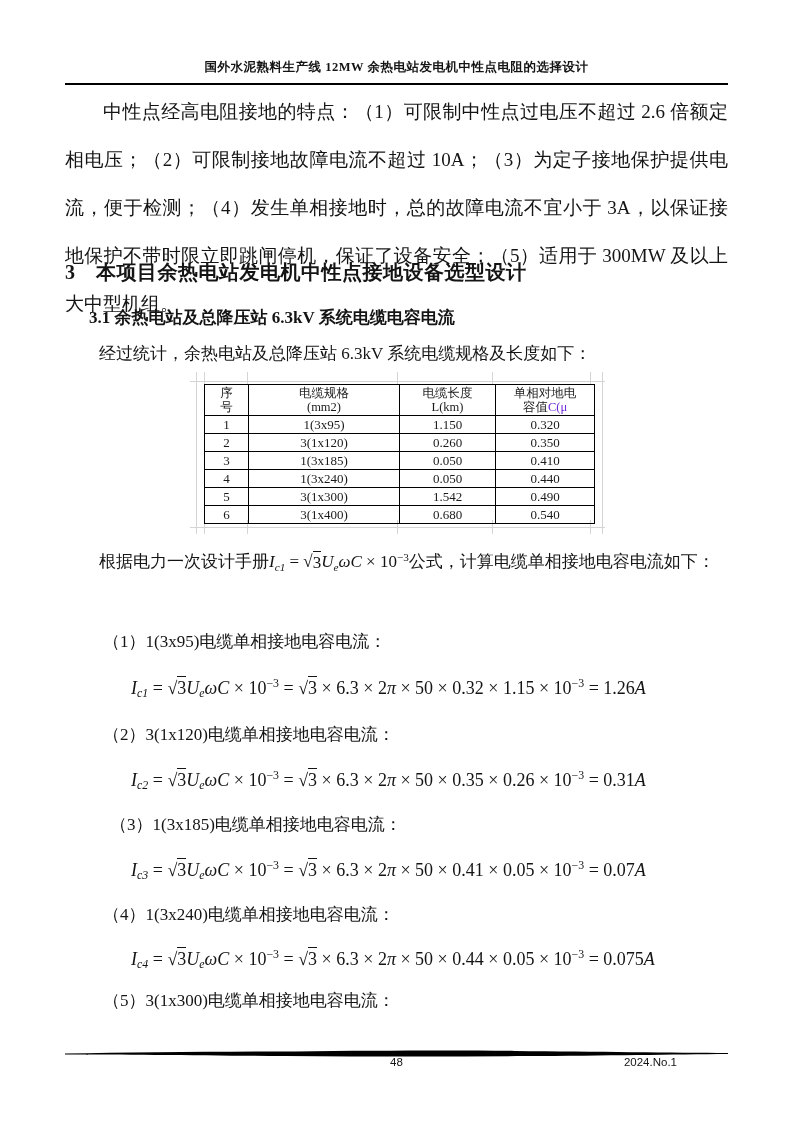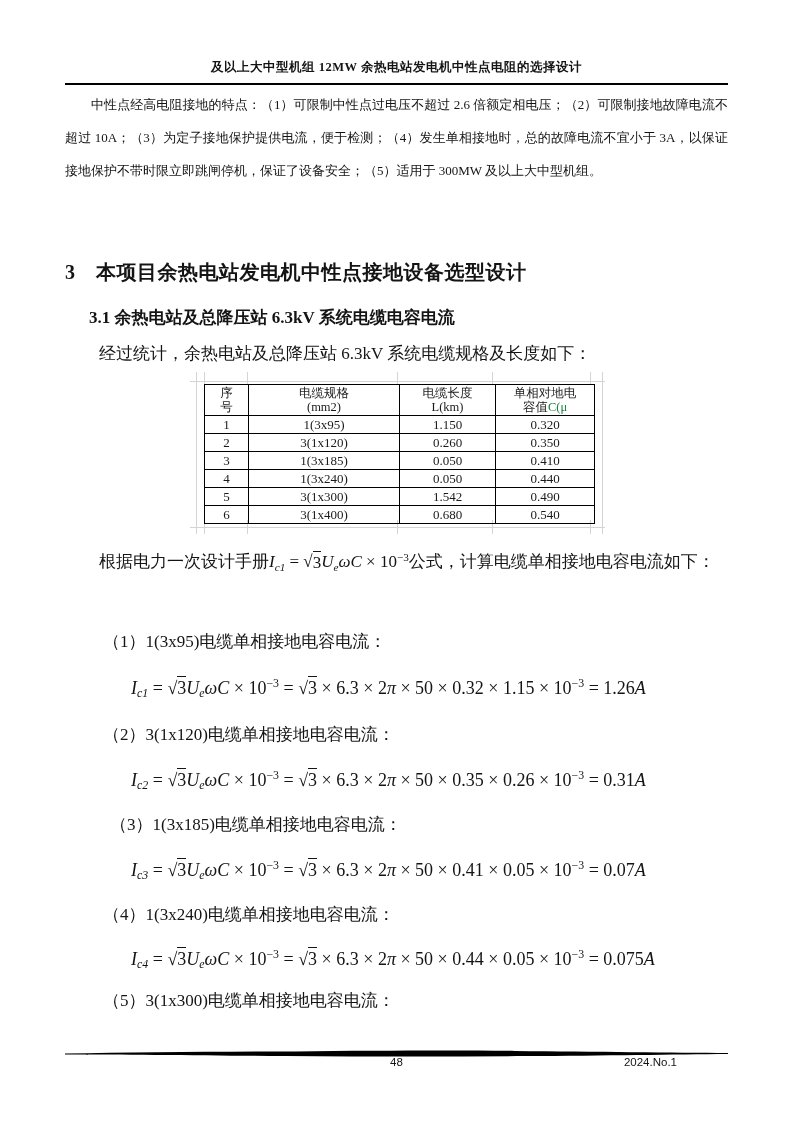--- a/index.html
+++ b/index.html
@@ -6,21 +6,21 @@
   .page{
     position:relative;width:793px;height:1122px;margin:0 auto;background:#ffffff;
     font-family:"Liberation Serif","DejaVu Serif",serif;color:#141414;overflow:hidden;
   }
   .content{position:absolute;left:65px;top:0;width:663px;height:100%;}
   .abs{position:absolute;}
 
   .doc-header{top:59px;left:0;width:100%;text-align:center;font-size:12.5px;font-weight:700;letter-spacing:0.5px;}
   .header-rule{top:83px;left:0;width:100%;height:2px;background:#000;}
 
-  .p1{top:88px;left:0;width:100%;font-size:13px;line-height:33px;text-align:justify;text-indent:2em;}
+  .p1{top:88px;left:0;width:100%;font-size:19px;line-height:48px;text-align:justify;text-indent:2em;}
   .h-main{top:259px;left:0;width:100%;font-size:20px;font-weight:700;letter-spacing:0.5px;}
   .h-sub{top:306px;left:0;width:100%;font-size:17px;font-weight:700;margin-left:24px;}
   .p2{top:342px;left:0;width:100%;font-size:17px;text-indent:2em;}
 
   
   .table-zone{top:372px;left:125px;width:415px;height:162px;}
   .fg{position:absolute;background:#d4d4d4;}
   table.cable{
     position:absolute;left:14px;top:12px;width:386px;border-collapse:collapse;
     font-size:13px;text-align:center;table-layout:fixed;color:#1a1a1a;
@@ -49,21 +49,21 @@
     font-family:"Liberation Sans","DejaVu Sans",sans-serif;}
   .footer-issue{top:1056px;right:51px;font-size:11.5px;
     font-family:"Liberation Sans","DejaVu Sans",sans-serif;}
 </style>
 </head>
 <body>
 
 <div class="page">
   <div class="content">
 
-    <div class="abs doc-header">及以上大中型机组 12MW 余热电站发电机中性点电阻的选择设计</div>
+    <div class="abs doc-header">国外水泥熟料生产线 12MW 余热电站发电机中性点电阻的选择设计</div>
     <div class="abs header-rule"></div>
 
     <div class="abs p1">中性点经高电阻接地的特点：（1）可限制中性点过电压不超过 2.6 倍额定相电压；（2）可限制接地故障电流不超过 10A；（3）为定子接地保护提供电流，便于检测；（4）发生单相接地时，总的故障电流不宜小于 3A，以保证接地保护不带时限立即跳闸停机，保证了设备安全；（5）适用于 300MW 及以上大中型机组。</div>
 
     <div class="abs h-main">3　本项目余热电站发电机中性点接地设备选型设计</div>
     <div class="abs h-sub">3.1 余热电站及总降压站 6.3kV 系统电缆电容电流</div>
 
     <div class="abs p2">经过统计，余热电站及总降压站 6.3kV 系统电缆规格及长度如下：</div>
 
     <div class="abs table-zone">
@@ -91,21 +91,21 @@
               <th class="c1">
                 <div>电缆规格</div>
                 <div>(mm2)</div>
               </th>
               <th class="c2">
                 <div>电缆长度</div>
                 <div>L(km)</div>
               </th>
               <th class="c3">
                 <div>单相对地电</div>
-                <div><span>容值</span><span style="color: #15803d;">C(μ</span></div>
+                <div><span>容值</span><span style="color: #6d28d9;">C(μ</span></div>
               </th>
             </tr>
           </thead>
         <tbody>
             <tr>
               <td class="c0">1</td>
               <td class="c1">1(3x95)</td>
               <td class="c2">1.150</td>
               <td class="c3">0.320</td>
             </tr>

